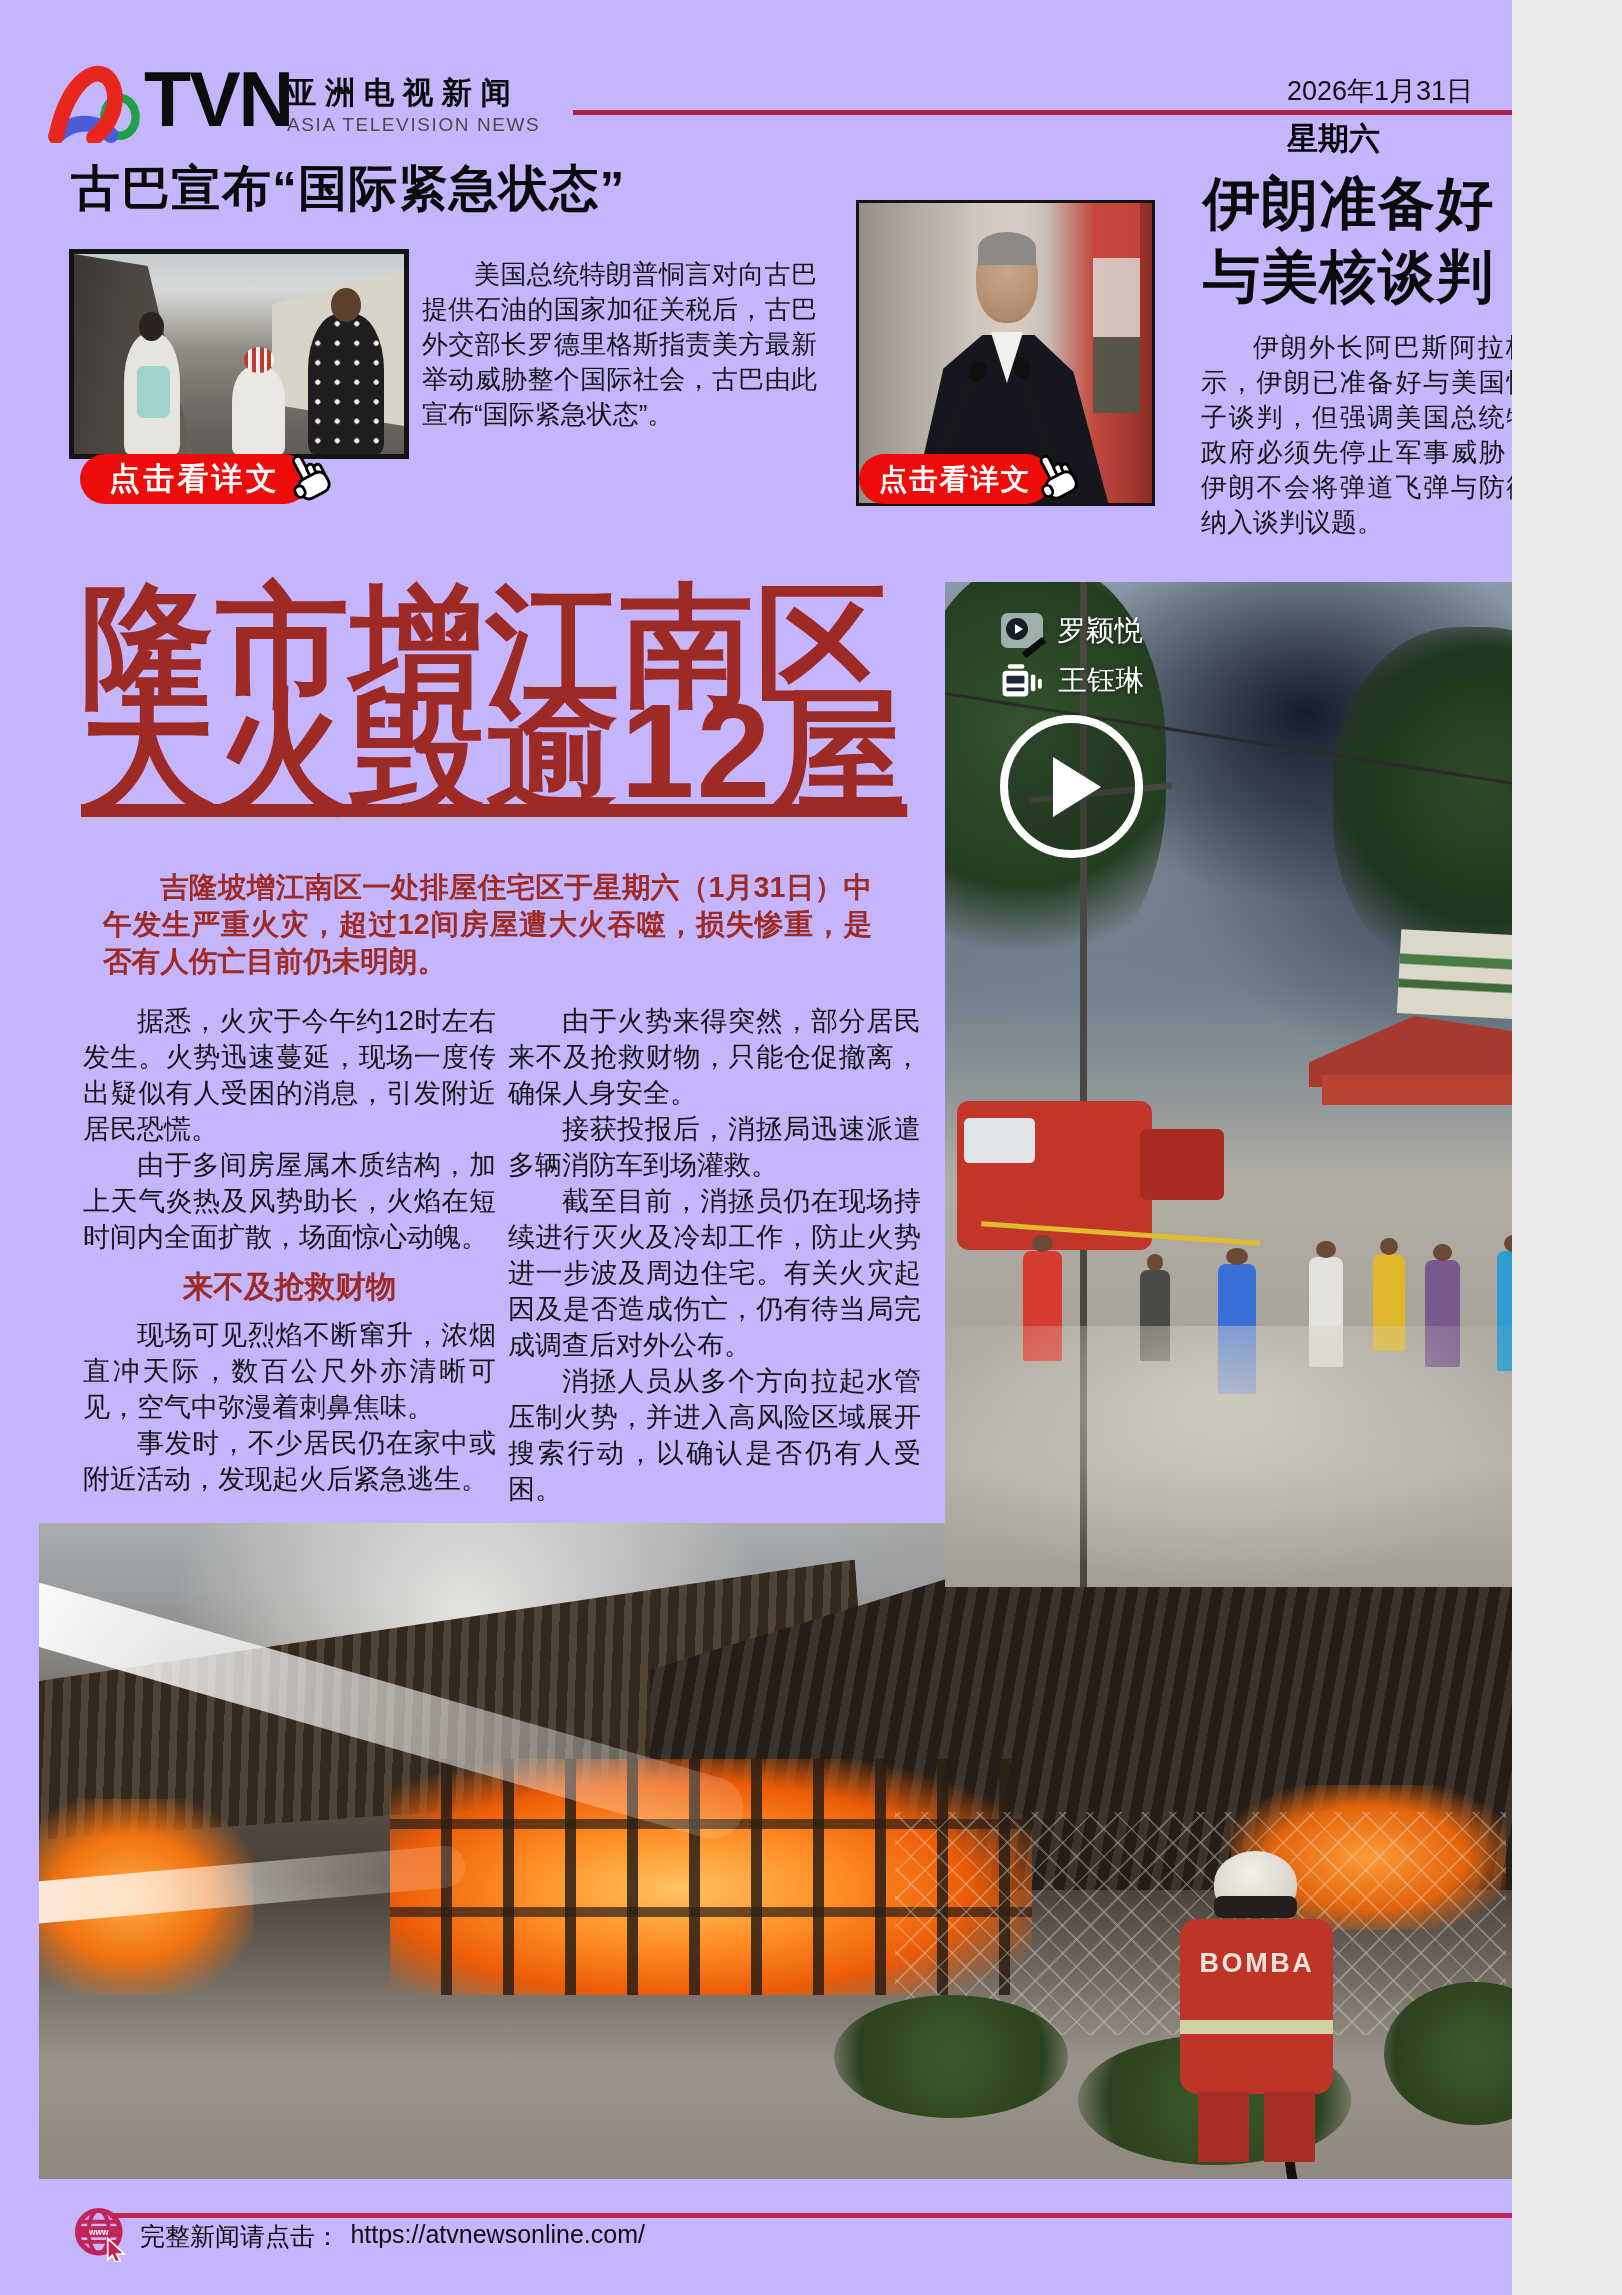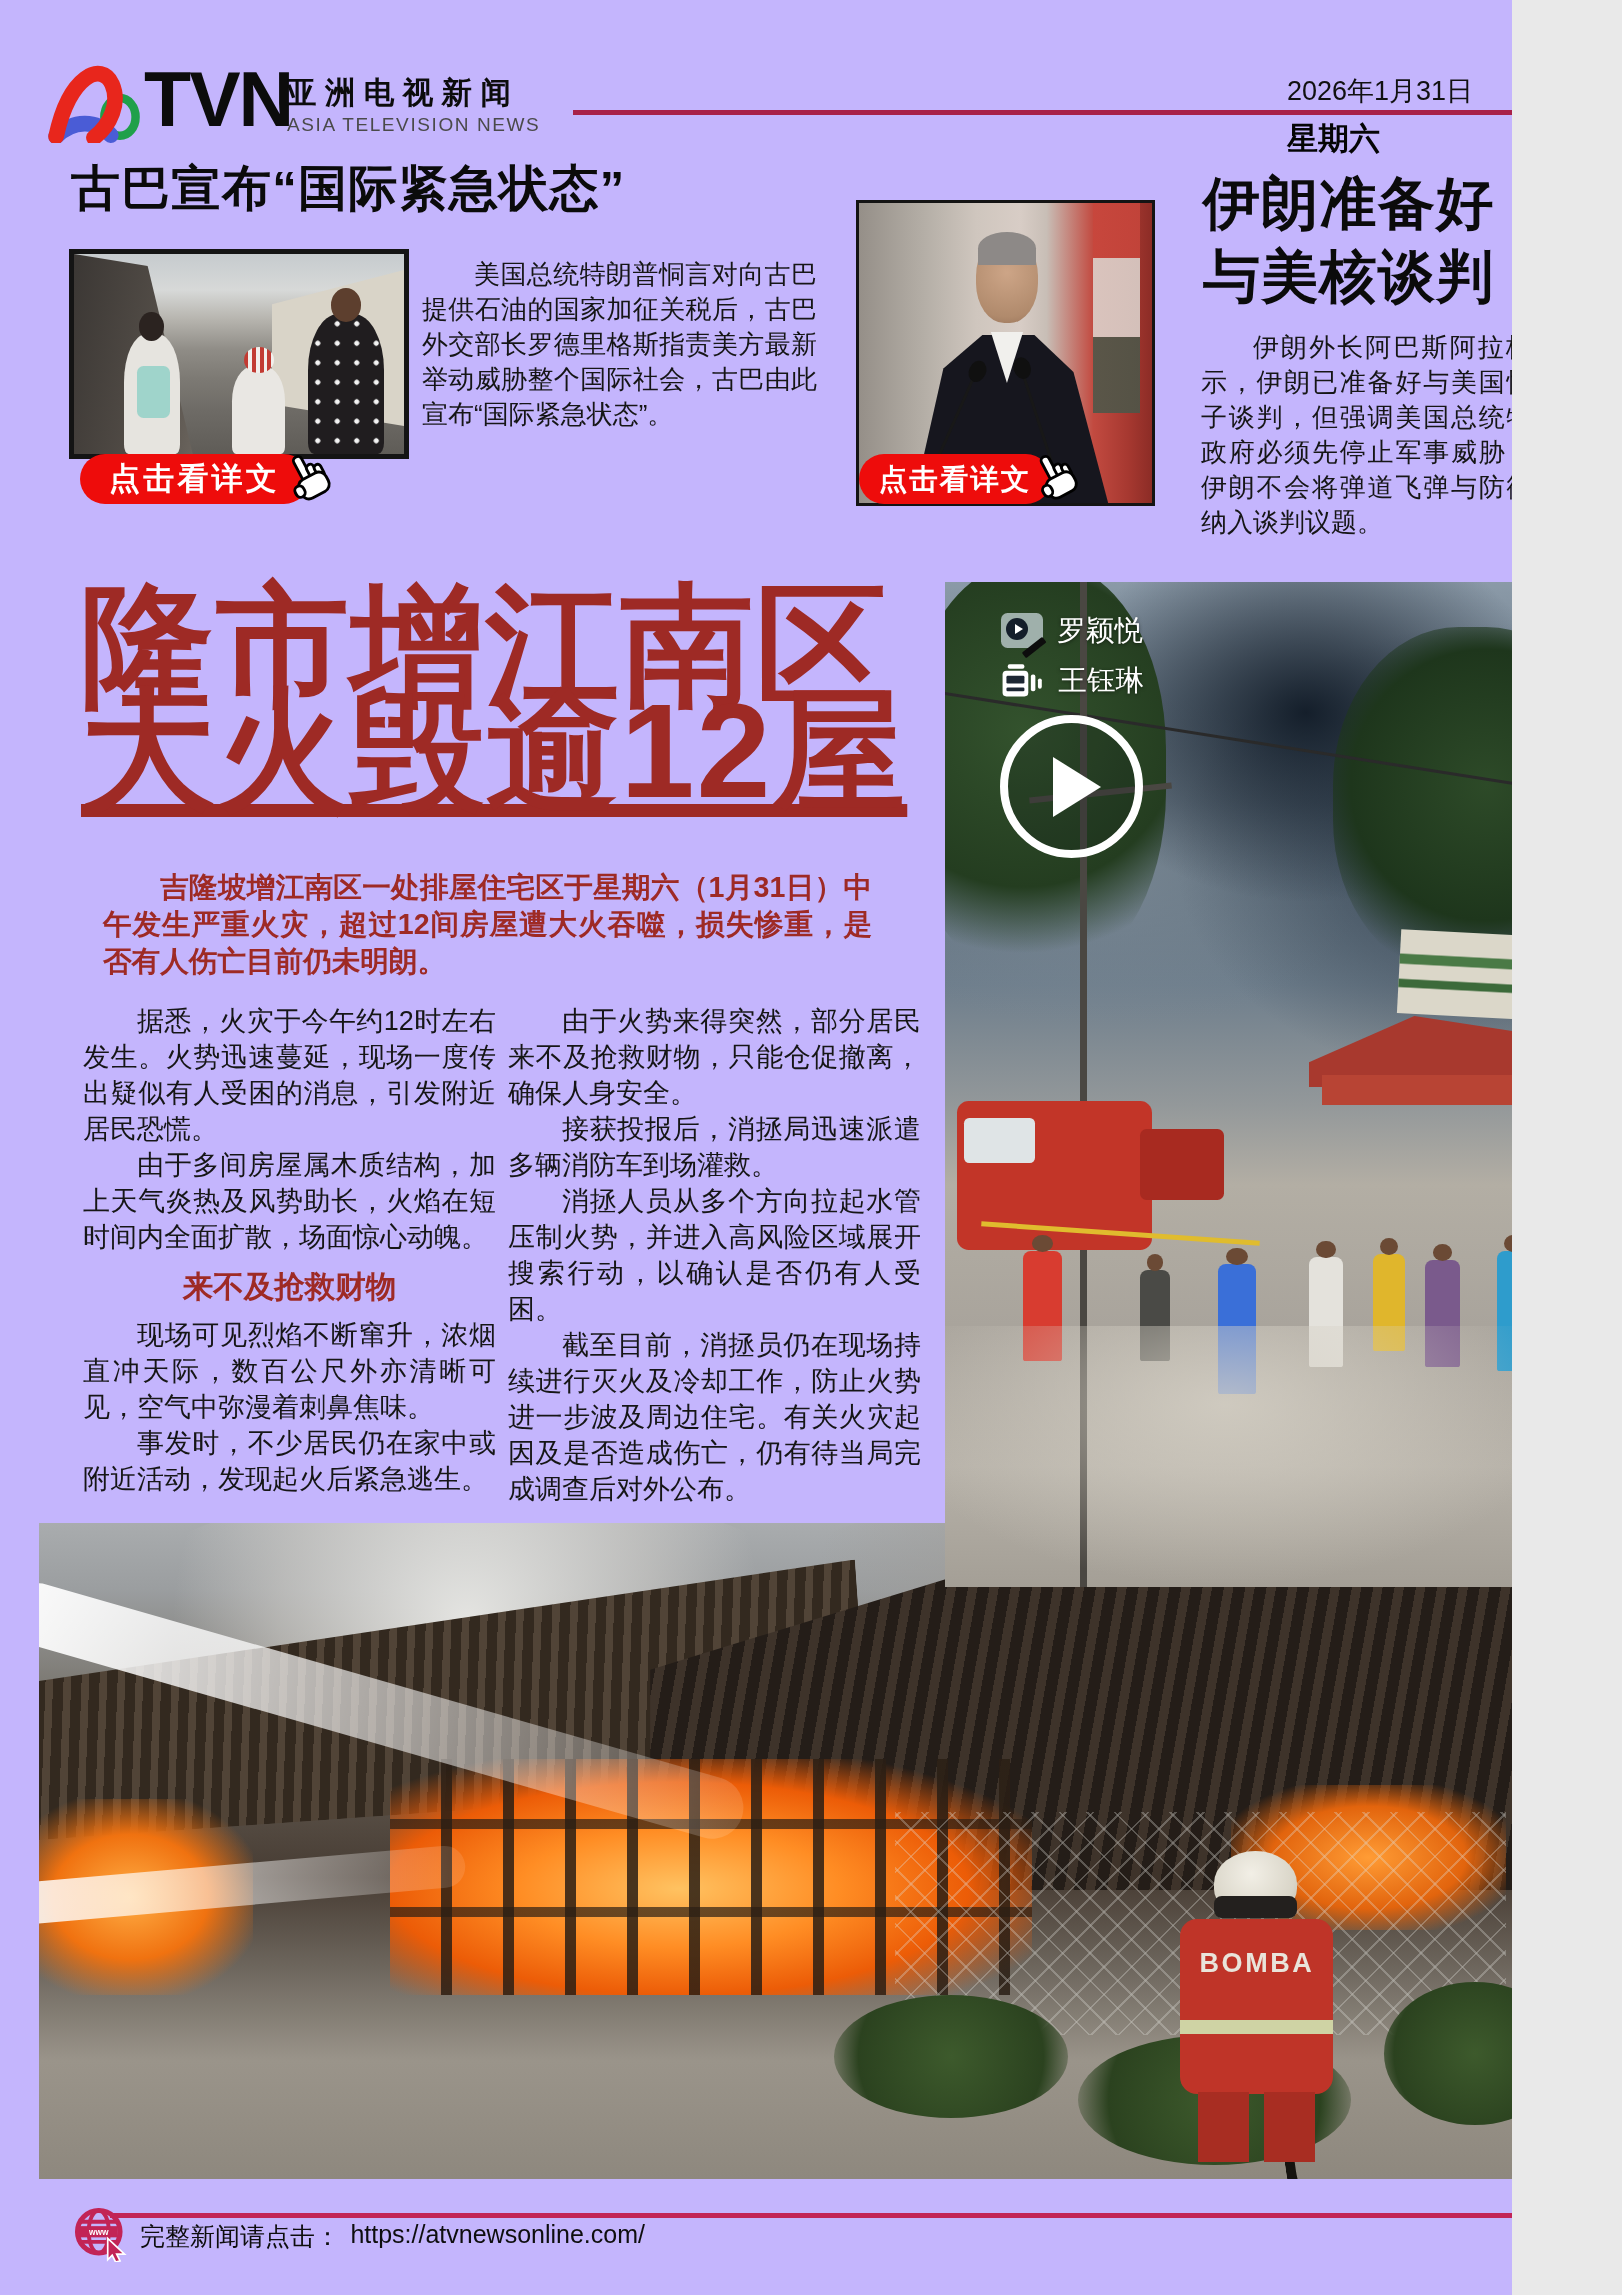--- a/index.html
+++ b/index.html
@@ -253,22 +253,22 @@
   <div class="abs body-text col col-l">
     <p>据悉，火灾于今午约12时左右发生。火势迅速蔓延，现场一度传出疑似有人受困的消息，引发附近居民恐慌。</p>
     <p>由于多间房屋属木质结构，加上天气炎热及风势助长，火焰在短时间内全面扩散，场面惊心动魄。</p>
     <p class="subhead" style="color:#9e2a25;">来不及抢救财物</p>
     <p>现场可见烈焰不断窜升，浓烟直冲天际，数百公尺外亦清晰可见，空气中弥漫着刺鼻焦味。</p>
     <p>事发时，不少居民仍在家中或附近活动，发现起火后紧急逃生。</p>
   </div>
   <div class="abs body-text col col-r">
     <p>由于火势来得突然，部分居民来不及抢救财物，只能仓促撤离，确保人身安全。</p>
     <p>接获投报后，消拯局迅速派遣多辆消防车到场灌救。</p>
+    <p>截至目前，消拯员仍在现场持续进行灭火及冷却工作，防止火势进一步波及周边住宅。有关火灾起因及是否造成伤亡，仍有待当局完成调查后对外公布。</p>
     <p>消拯人员从多个方向拉起水管压制火势，并进入高风险区域展开搜索行动，以确认是否仍有人受困。</p>
-    <p>截至目前，消拯员仍在现场持续进行灭火及冷却工作，防止火势进一步波及周边住宅。有关火灾起因及是否造成伤亡，仍有待当局完成调查后对外公布。</p>
   </div>
 
   <div class="abs bottom-photo">
     <div class="abs bp-smoke1"></div>
     <div class="abs bp-smoke2"></div>
     <div class="abs bp-roof-l"></div>
     <div class="abs bp-roof-r"></div>
     <div class="abs bp-fire"></div>
     <div class="abs bp-fire-bars"></div>
     <div class="abs bp-fire2"></div>

